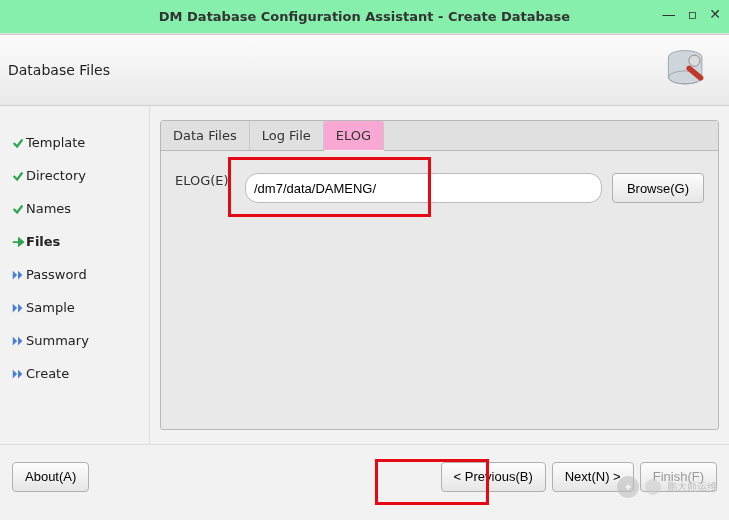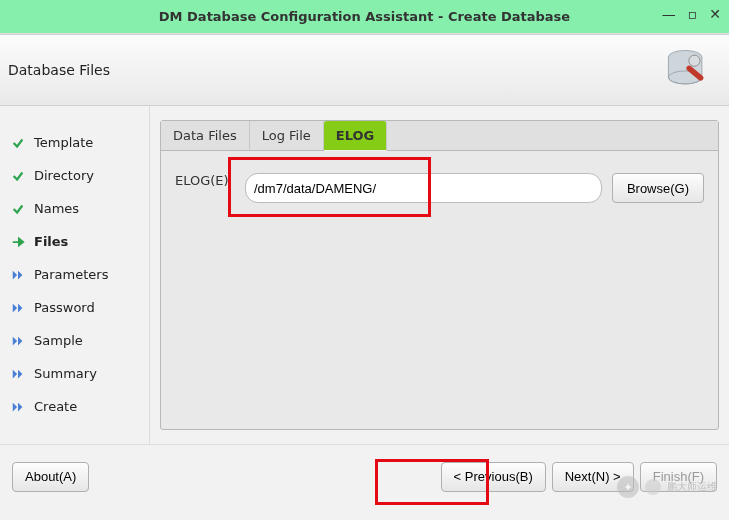--- a/index.html
+++ b/index.html
@@ -49,21 +49,20 @@
     }
     .sidebar {
       width: 150px;
       background: #f2f2f2;
       border-right: 1px solid #ddd;
       padding-top: 20px;
     }
     .sidebar-item {
       display: flex;
       align-items: center;
-      gap: 8px;
       padding: 9px 6px 9px 10px;
       cursor: pointer;
     }
     .sidebar-item .icon { width: 16px; display:flex; align-items:center; justify-content:center; }
     .sidebar-item .lbl { color: #222; }
     .sidebar-item.active .lbl { font-weight: bold; }
     .check-svg path { stroke: #2da44e; stroke-width: 2.5; fill: none; }
     .arrow-svg path { stroke: #2da44e; stroke-width: 2; fill: #2da44e; }
     .dblarrow-svg path { fill: #4a7fd6; }
     .main {
@@ -83,26 +82,25 @@
       background: #e0e0e0;
     }
     .tab {
       padding: 7px 12px;
       border-right: 1px solid #c8c8c8;
       cursor: pointer;
       color: #333;
       background: #e0e0e0;
     }
     .tab.active {
-      background: #84cc16;
+      background: #f9a8d4;
       border-bottom: 1px solid #f2f2f2;
       margin-bottom: -1px;
       border-top-left-radius: 3px;
       border-top-right-radius: 3px;
-      font-weight: bold;
     }
     .tab-content {
       background: #e9e9e9;
       padding: 22px 14px;
       height: 274px;
     }
     .form-row {
       display: flex;
       align-items: flex-start;
       gap: 10px;
@@ -223,28 +221,20 @@
         </span>
       <span class="lbl">Names</span>
     </div>
     <div class="sidebar-item active">
       <span class="icon">
           <svg class="arrow-svg" width="14" height="14" viewBox="0 0 16 16">
             <path d="M2 8 L9 8 M9 4 L14 8 L9 12 Z"></path>
           </svg>
         </span>
       <span class="lbl">Files</span>
-    </div>
-    <div class="sidebar-item">
-      <span class="icon">
-          <svg class="dblarrow-svg" width="14" height="14" viewBox="0 0 16 16">
-            <path d="M2 3 L7 8 L2 13 Z M8 3 L13 8 L8 13 Z"></path>
-          </svg>
-        </span>
-      <span class="lbl">Parameters</span>
     </div>
     <div class="sidebar-item">
       <span class="icon">
           <svg class="dblarrow-svg" width="14" height="14" viewBox="0 0 16 16">
             <path d="M2 3 L7 8 L2 13 Z M8 3 L13 8 L8 13 Z"></path>
           </svg>
         </span>
       <span class="lbl">Password</span>
     </div>
     <div class="sidebar-item">

